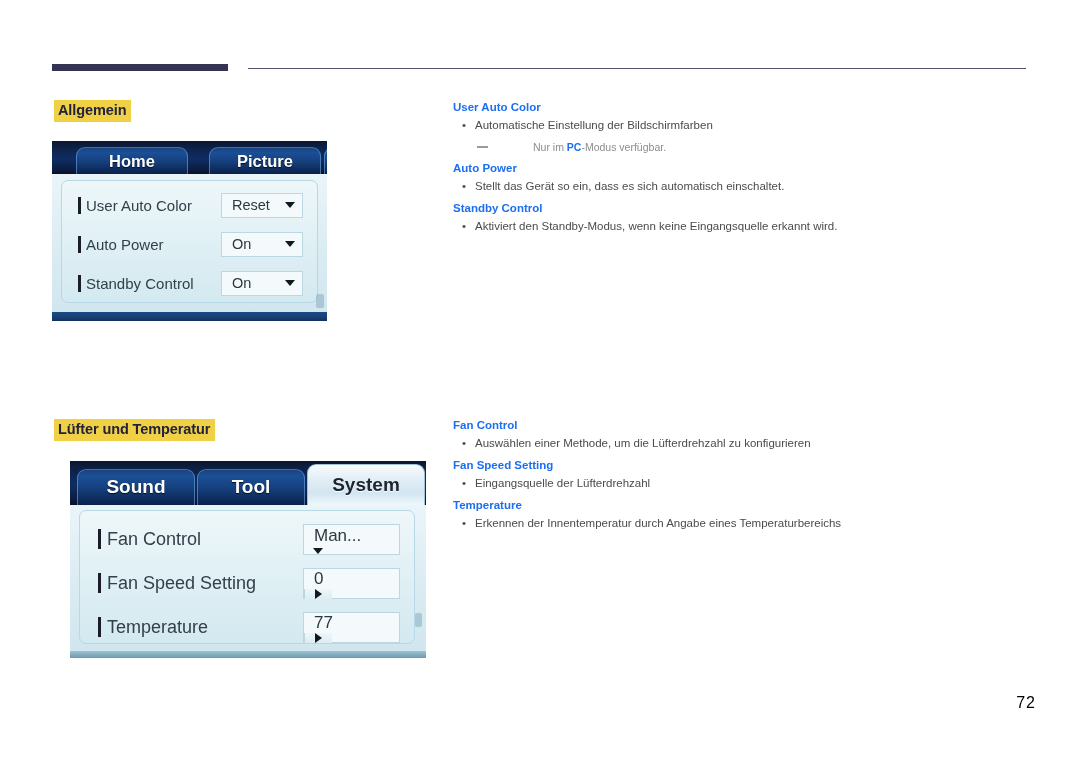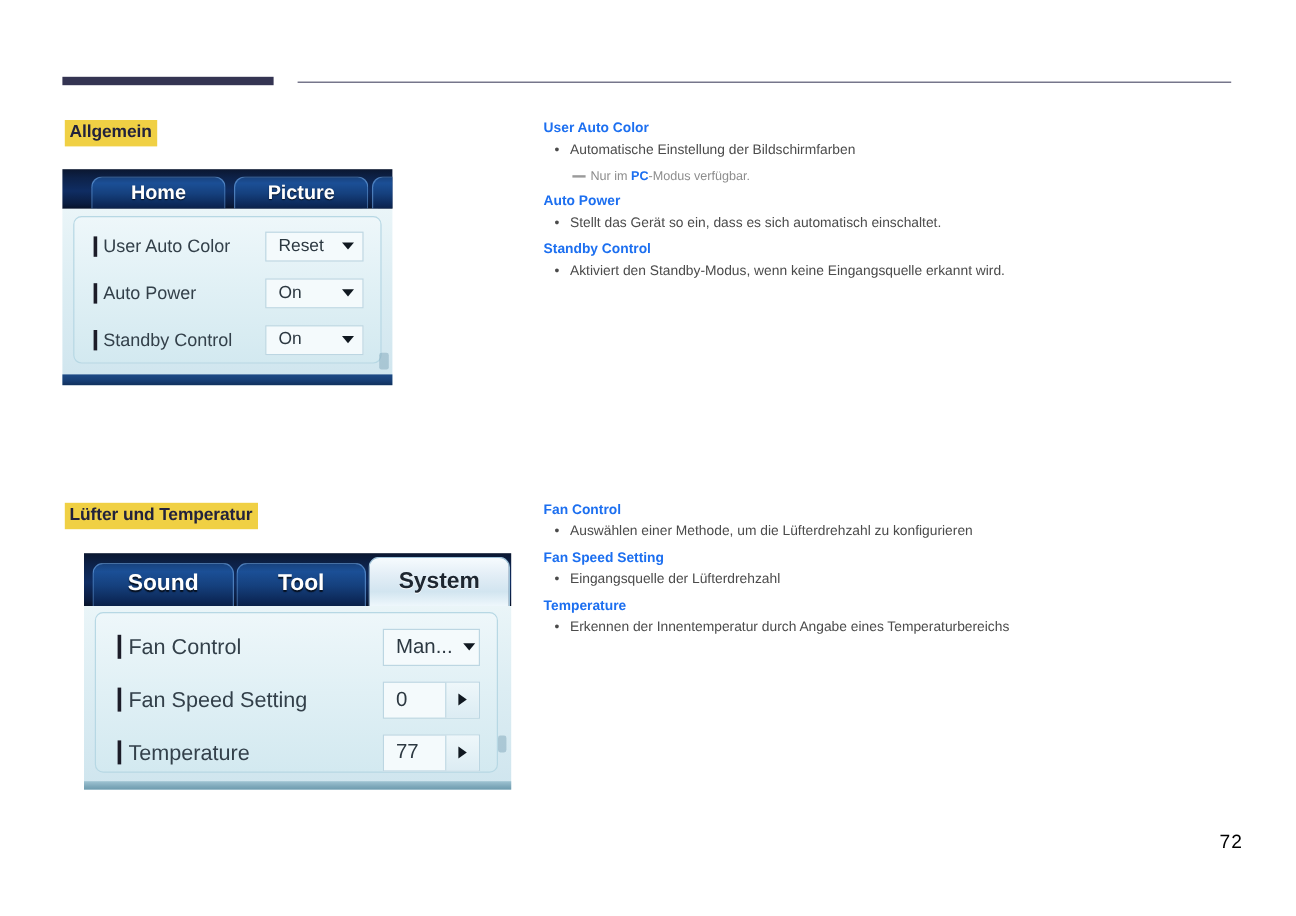--- a/index.html
+++ b/index.html
@@ -170,21 +170,21 @@
     position: absolute;
     background: rgba(120,160,180,0.45);
     border-radius: 2px;
   }
 
   
   #osd-panel-1 { left: 52px; top: 141px; width: 275px; height: 180px; }
   #osd-panel-1 .osd-tabs { height: 33px; }
   #osd-panel-1 .osd-tab { height: 27px; line-height: 26px; font-size: 16.5px; }
   #osd-panel-1 .osd-tab.t1 { width: 112px; margin-left: 24px; }
-  #osd-panel-1 .osd-tab.t2 { width: 112px; margin-left: 7px; }
+  #osd-panel-1 .osd-tab.t2 { width: 112px; margin-left: 21px; }
   #osd-panel-1 .osd-tab.t3 { width: 40px; margin-left: 3px; }
   #osd-panel-1 .osd-body { height: 147px; }
   #osd-panel-1 .osd-inner { left: 9px; top: 6px; right: 9px; bottom: 18px; }
   #osd-panel-1 .osd-row { height: 26px; padding: 0 14px 0 16px; }
   #osd-panel-1 .osd-row.r1 { top: 11px; }
   #osd-panel-1 .osd-row.r2 { top: 50px; }
   #osd-panel-1 .osd-row.r3 { top: 89px; }
   #osd-panel-1 .osd-marker { height: 17px; }
   #osd-panel-1 .osd-label { font-size: 15px; padding-left: 5px; }
   #osd-panel-1 .osd-value { width: 82px; height: 25px; }
@@ -202,21 +202,21 @@
   #osd-panel-2 .osd-tab.t2 { width: 118px; margin-left: 2px; height: 41px; line-height: 39px; }
   #osd-panel-2 .osd-tab.t3 { width: 108px; margin-left: 2px; }
   #osd-panel-2 .osd-body { height: 153px; }
   #osd-panel-2 .osd-inner { left: 9px; top: 5px; right: 11px; bottom: 14px; }
   #osd-panel-2 .osd-row { height: 32px; padding: 0 14px 0 18px; }
   #osd-panel-2 .osd-row.r1 { top: 12px; }
   #osd-panel-2 .osd-row.r2 { top: 56px; }
   #osd-panel-2 .osd-row.r3 { top: 100px; }
   #osd-panel-2 .osd-marker { height: 20px; }
   #osd-panel-2 .osd-label { font-size: 18px; padding-left: 6px; }
-  #osd-panel-2 .osd-value { width: 81px; height: 31px; }
+  #osd-panel-2 .osd-value { width: 97px; height: 31px; flex-direction: column; }
   #osd-panel-2 .osd-value-text { font-size: 17px; }
   #osd-panel-2 .osd-arrow { width: 27px; }
   #osd-panel-2 .osd-footer { width: 100%; height: 7px;
     background: linear-gradient(to bottom,#9fc3d2 0%, #7fa9bb 60%, #6e9bae 100%); }
   #osd-panel-2 .osd-scroll { right: 4px; top: 108px; width: 7px; height: 14px; }
 
   
   .text-col {
     position: absolute;
     left: 453px;
@@ -250,20 +250,21 @@
   .bullet-text {
     flex: 1 1 auto;
     color: #4b4b4b;
     font-size: 11.5px;
     line-height: 1.45;
   }
   .note-row {
     display: flex;
     margin: 0 0 6px 0;
     padding-left: 24px;
+    gap: 41px;
   }
   .note-dash {
     flex: 0 0 auto;
     width: 11px;
     margin-top: 6px;
     margin-right: 4px;
     height: 2px;
     background: #9a9a9a;
   }
   .note-text {

